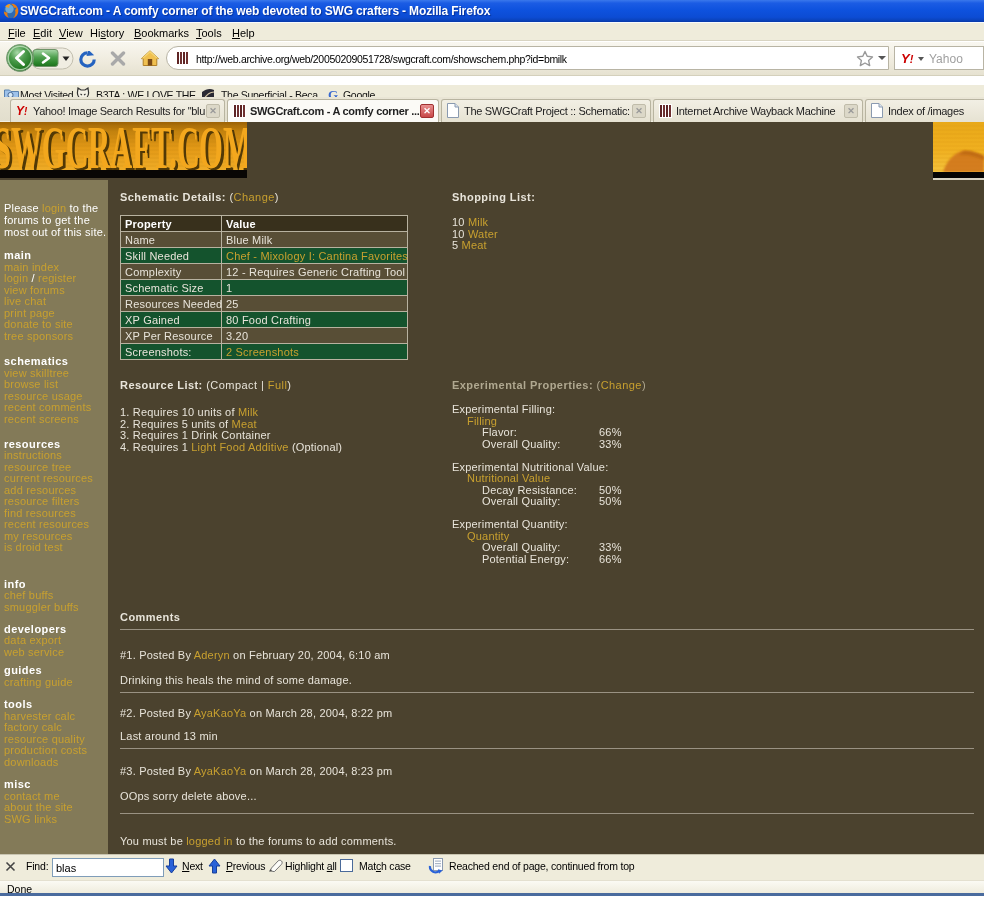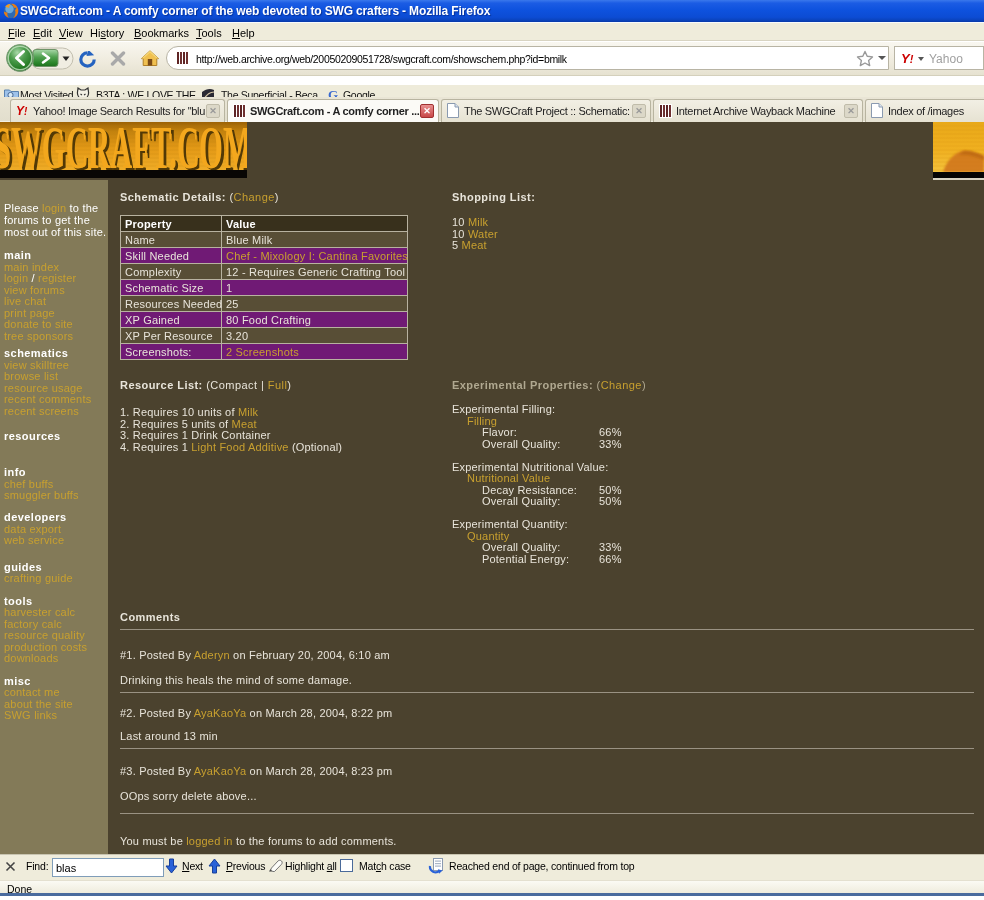--- a/index.html
+++ b/index.html
@@ -54,21 +54,21 @@
 #main { position:absolute; left:112px; top:58px; width:872px; height:672px; color:#e8e4da; font-size:11px; letter-spacing:0.2px; }
 #main .bold, #sidebar .hd { font-size:11px; letter-spacing:0.45px; }
 #main a, .gold { color:#c8a02f; text-decoration:none; }
 .bold { font-weight:bold; }
 
 
 #schtable { position:absolute; left:8px; top:35px; border-collapse:collapse; table-layout:fixed; width:288px; font-size:11px; }
 #schtable td { border:1px solid #b8b2a0; padding:1px 4px; height:16px; white-space:nowrap; letter-spacing:0.2px; overflow:visible; }
 #schtable tr.hdr td { background:#38301c; color:#fff; font-weight:bold; }
 #schtable tr.d td { background:#584e36; }
-#schtable tr.l td { background:#701a75;margin-left:10px; }
+#schtable tr.l td { background:#14532d;margin-left:10px; }
 
 .hr { position:absolute; left:8px; width:854px; border-top:1px solid #9a9283; }
 
 
 #findbar { position:absolute; left:0; top:854px; width:984px; height:26px; background:#efecdb; border-top:1px solid #c8c4b0; font-size:10.5px; letter-spacing:-0.2px; color:#000; }
 #findinput { position:absolute; left:52px; top:3px; width:112px; height:19px; background:#fff; border:1px solid #7f9db9; font-size:11px; padding:2px 3px; font-family:"Liberation Sans",sans-serif; }
 
 
 #statusbar { position:absolute; left:0; top:880px; width:984px; height:13px; background:linear-gradient(180deg,#fbfaf4 0%,#efecdd 100%); border-top:1px solid #e4e0d0; font-size:11px; color:#000; }
 #bottomline { position:absolute; left:0; top:893px; width:984px; height:3px; background:#4a6b9e; }
@@ -284,28 +284,29 @@
       <path d="M10 50 C14 38 22 30 30 29 C38 28 46 32 51 34 L51 50 Z" fill="#d0751a" opacity="0.88" filter="url(#soft)"></path>
       <path d="M30 29 C38 28 46 32 51 34 L51 38 C42 34 34 32 26 33 Z" fill="#b8650f" opacity="0.7" filter="url(#soft)"></path>
       <rect x="0" y="50" width="51" height="6" fill="#050505"></rect>
       <rect x="0" y="56" width="51" height="2" fill="#d8d4c4"></rect>
     </svg>
   </div>
   <div id="sidebar">
     <div class="p1">Please <a>login</a> to the<br>forums to get the<br>most out of this site.</div>
     <div class="hd" style="margin-top:12px">main</div>
     <div><a>main index</a><br><a>login</a> / <a>register</a><br><a>view forums</a><br><a>live chat</a><br><a>print page</a><br><a>donate to site</a><br><a>tree sponsors</a></div>
-    <div class="hd" style="margin-top:6px">schematics</div>
+    <div class="hd" style="margin-top:14px">schematics</div>
     <div><a>view skilltree</a><br><a>browse list</a><br><a>resource usage</a><br><a>recent comments</a><br><a>recent screens</a></div>
     <div class="hd" style="margin-top:13.5px">resources</div>
+    <div><a>instructions</a><br><a>resource tree</a><br><a>current resources</a><br><a>add resources</a><br><a>resource filters</a><br><a>find resources</a><br><a>recent resources</a><br><a>my resources</a><br><a>is droid test</a></div>
     <div class="hd" style="margin-top:25px">info</div>
     <div><a>chef buffs</a><br><a>smuggler buffs</a></div>
     <div class="hd" style="margin-top:10.5px">developers</div>
     <div><a>data export</a><br><a>web service</a></div>
-    <div class="hd" style="margin-top:15px">guides</div>
+    <div class="hd" style="margin-top:7px">guides</div>
     <div><a>crafting guide</a></div>
     <div class="hd" style="margin-top:11px">tools</div>
     <div><a>harvester calc</a><br><a>factory calc</a><br><a>resource quality</a><br><a>production costs</a><br><a>downloads</a></div>
     <div class="hd" style="margin-top:11px">misc</div>
     <div><a>contact me</a><br><a>about the site</a><br><a>SWG links</a></div>
   </div>
   <div id="main">
     <div class="abs bold" style="left:8px;top:11px">Schematic Details: <span style="font-weight:normal">(<a>Change</a>)</span></div>
     <table id="schtable">
       <tbody>

